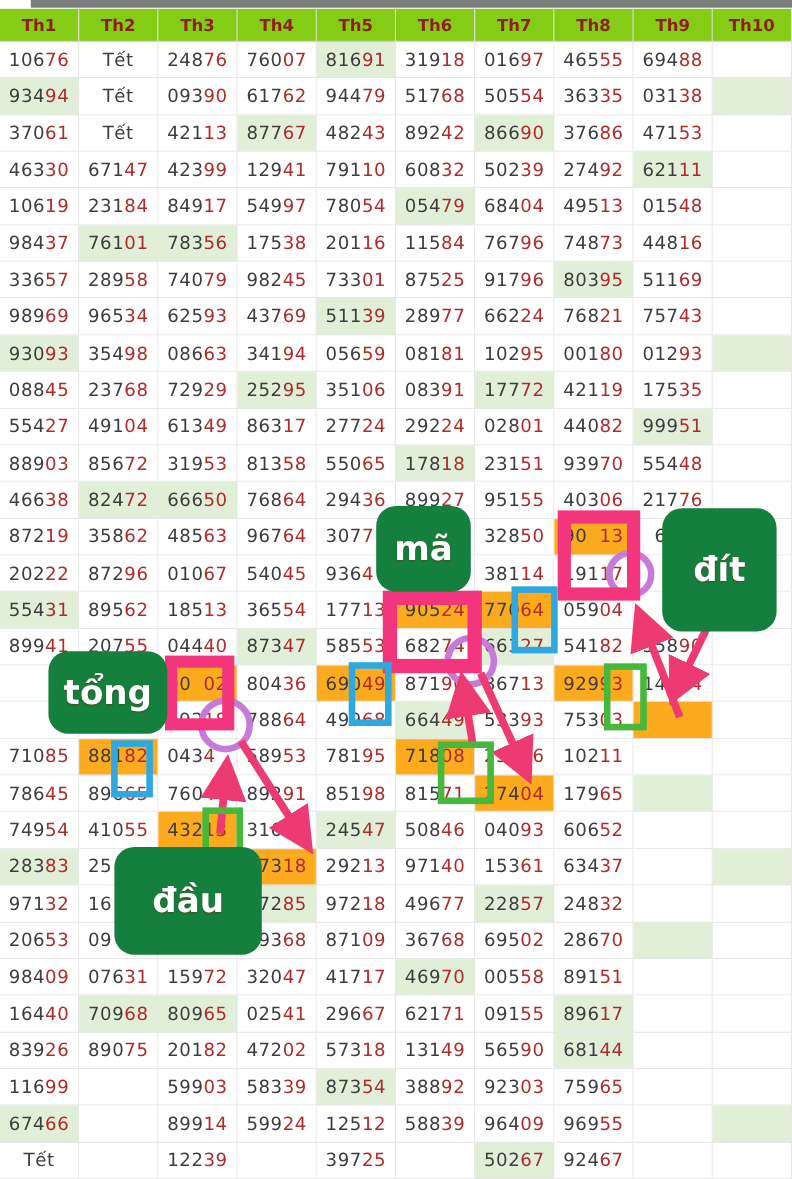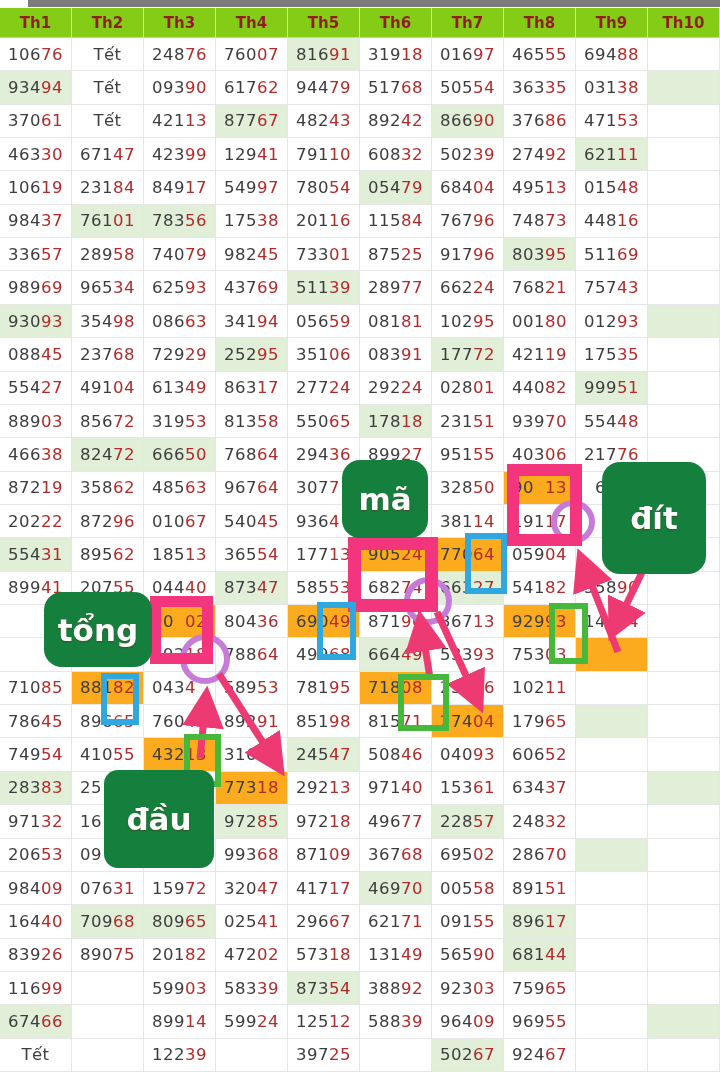--- a/index.html
+++ b/index.html
@@ -1916,14 +1916,14 @@
 <div class="frame" style="left: 465px; top: 533px; width: 30px; height: 49px; border: 6px solid rgb(47, 168, 224);"></div>
 <div class="frame" style="left: 317px; top: 602px; width: 27px; height: 46px; border: 6px solid rgb(47, 168, 224);"></div>
 <div class="frame" style="left: 101px; top: 673px; width: 26px; height: 40px; border: 6px solid rgb(47, 168, 224);"></div>
 <div class="frame" style="left: 549px; top: 603px; width: 27px; height: 49px; border: 6px solid rgb(70, 184, 60);"></div>
 <div class="frame" style="left: 398px; top: 674px; width: 39px; height: 45px; border: 6px solid rgb(70, 184, 60);"></div>
 <div class="frame" style="left: 184px; top: 734px; width: 25px; height: 41px; border: 6px solid rgb(70, 184, 60);"></div>
 <div id="labels">
   <div class="redlabel" style="left: 342px; top: 460px; width: 86px; height: 78px;">mã</div>
   <div class="redlabel" style="left: 602px; top: 462px; width: 104px; height: 112px;">đít</div>
   <div class="redlabel" style="left: 14px; top: 592px; width: 108px; height: 75px; margin-left: 30px;">tổng</div>
-  <div class="redlabel" style="left: 104px; top: 770px; width: 110px; height: 98px; border-radius: 14px;">đầu</div>
+  <div class="redlabel" style="left: 104px; top: 770px; width: 134px; height: 98px;">đầu</div>
 </div>
 
 </body></html>

